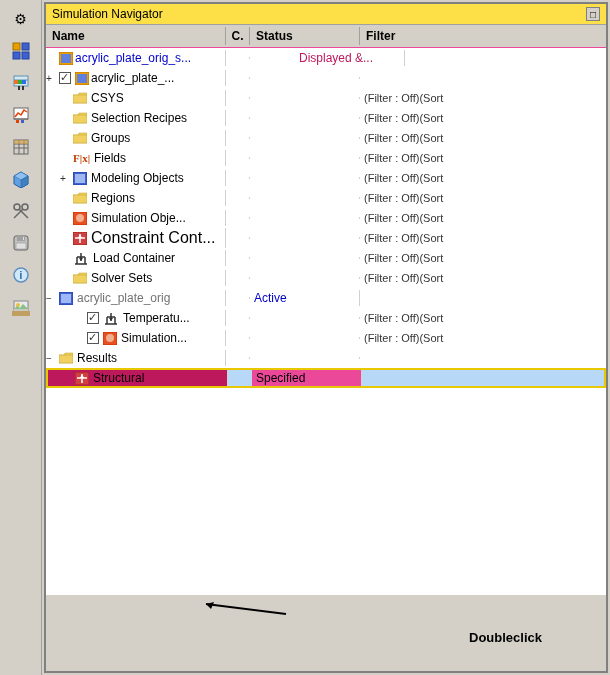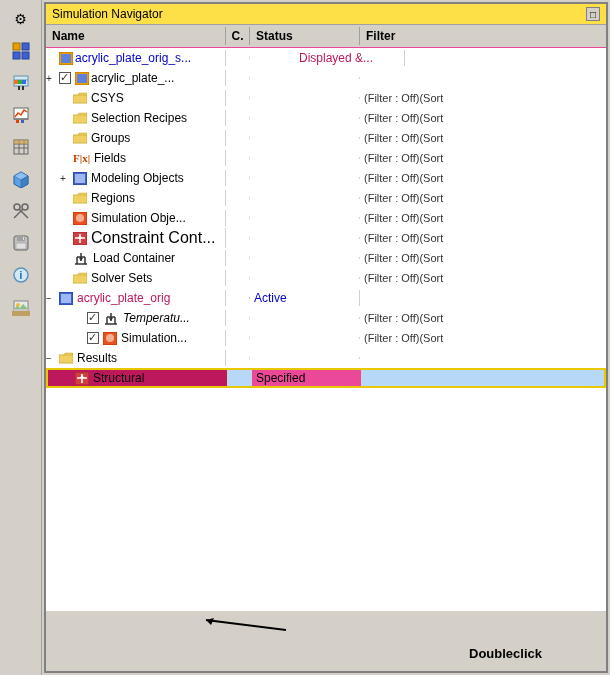--- a/index.html
+++ b/index.html
@@ -132,21 +132,21 @@
     .expand-btn {
       display: inline-block;
       width: 10px;
       font-size: 10px;
       color: #333;
       cursor: pointer;
       margin-right: 1px;
     }
     
     .annotation-area {
-      height: 60px;
+      height: 76px;
       background: #d4d0c8;
       display: flex;
       align-items: flex-start;
       padding: 4px;
       position: relative;
     }
     .arrow-container {
       position: relative;
       width: 100%;
       height: 50px;
@@ -455,40 +455,40 @@
         <div class="row-filter">(Filter : Off)(Sort</div>
       </div>
 
       <div class="tree-row">
         <div class="row-name">
           <span class="expand-btn" style="cursor:pointer;">−</span>
           <svg width="14" height="13" viewBox="0 0 14 13">
             <rect x="0" y="0" width="14" height="13" fill="#4060d0" stroke="#2040a0" stroke-width="1"></rect>
             <rect x="2" y="2" width="10" height="9" fill="#a0b8f8"></rect>
           </svg>
-          <span style="color:#be185d;font-size:12px;margin-left:2px;">acrylic_plate_orig</span>
+          <span style="color:#737373;font-size:12px;margin-left:2px;">acrylic_plate_orig</span>
         </div>
         <div class="row-c"></div>
         <div class="row-status" style="color:#0000cc;">Active</div>
         <div class="row-filter"></div>
       </div>
 
       <div class="tree-row">
         <div class="row-name indent2">
           <span class="expand-btn">&nbsp;</span>
           <span class="check-icon checked"></span>
           <svg width="16" height="13" viewBox="0 0 16 13" style="margin-left:2px;">
             <line x1="8" y1="1" x2="8" y2="9" stroke="#333" stroke-width="1.5"></line>
             <line x1="4" y1="5" x2="12" y2="5" stroke="#333" stroke-width="1.5"></line>
             <line x1="4" y1="5" x2="4" y2="12" stroke="#333" stroke-width="1.5"></line>
             <line x1="12" y1="5" x2="12" y2="12" stroke="#333" stroke-width="1.5"></line>
             <line x1="2" y1="12" x2="14" y2="12" stroke="#333" stroke-width="1.5"></line>
             <polygon points="8,9 6,6 10,6" fill="#333"></polygon>
           </svg>
-          <span style="font-size:12px;margin-left:2px;font-style:italic;">Temperatu...</span>
+          <span style="font-size:12px;margin-left:2px;">Temperatu...</span>
         </div>
         <div class="row-c"></div>
         <div class="row-status"></div>
         <div class="row-filter">(Filter : Off)(Sort</div>
       </div>
 
       <div class="tree-row">
         <div class="row-name indent2">
           <span class="expand-btn">&nbsp;</span>
           <span class="check-icon checked"></span>

